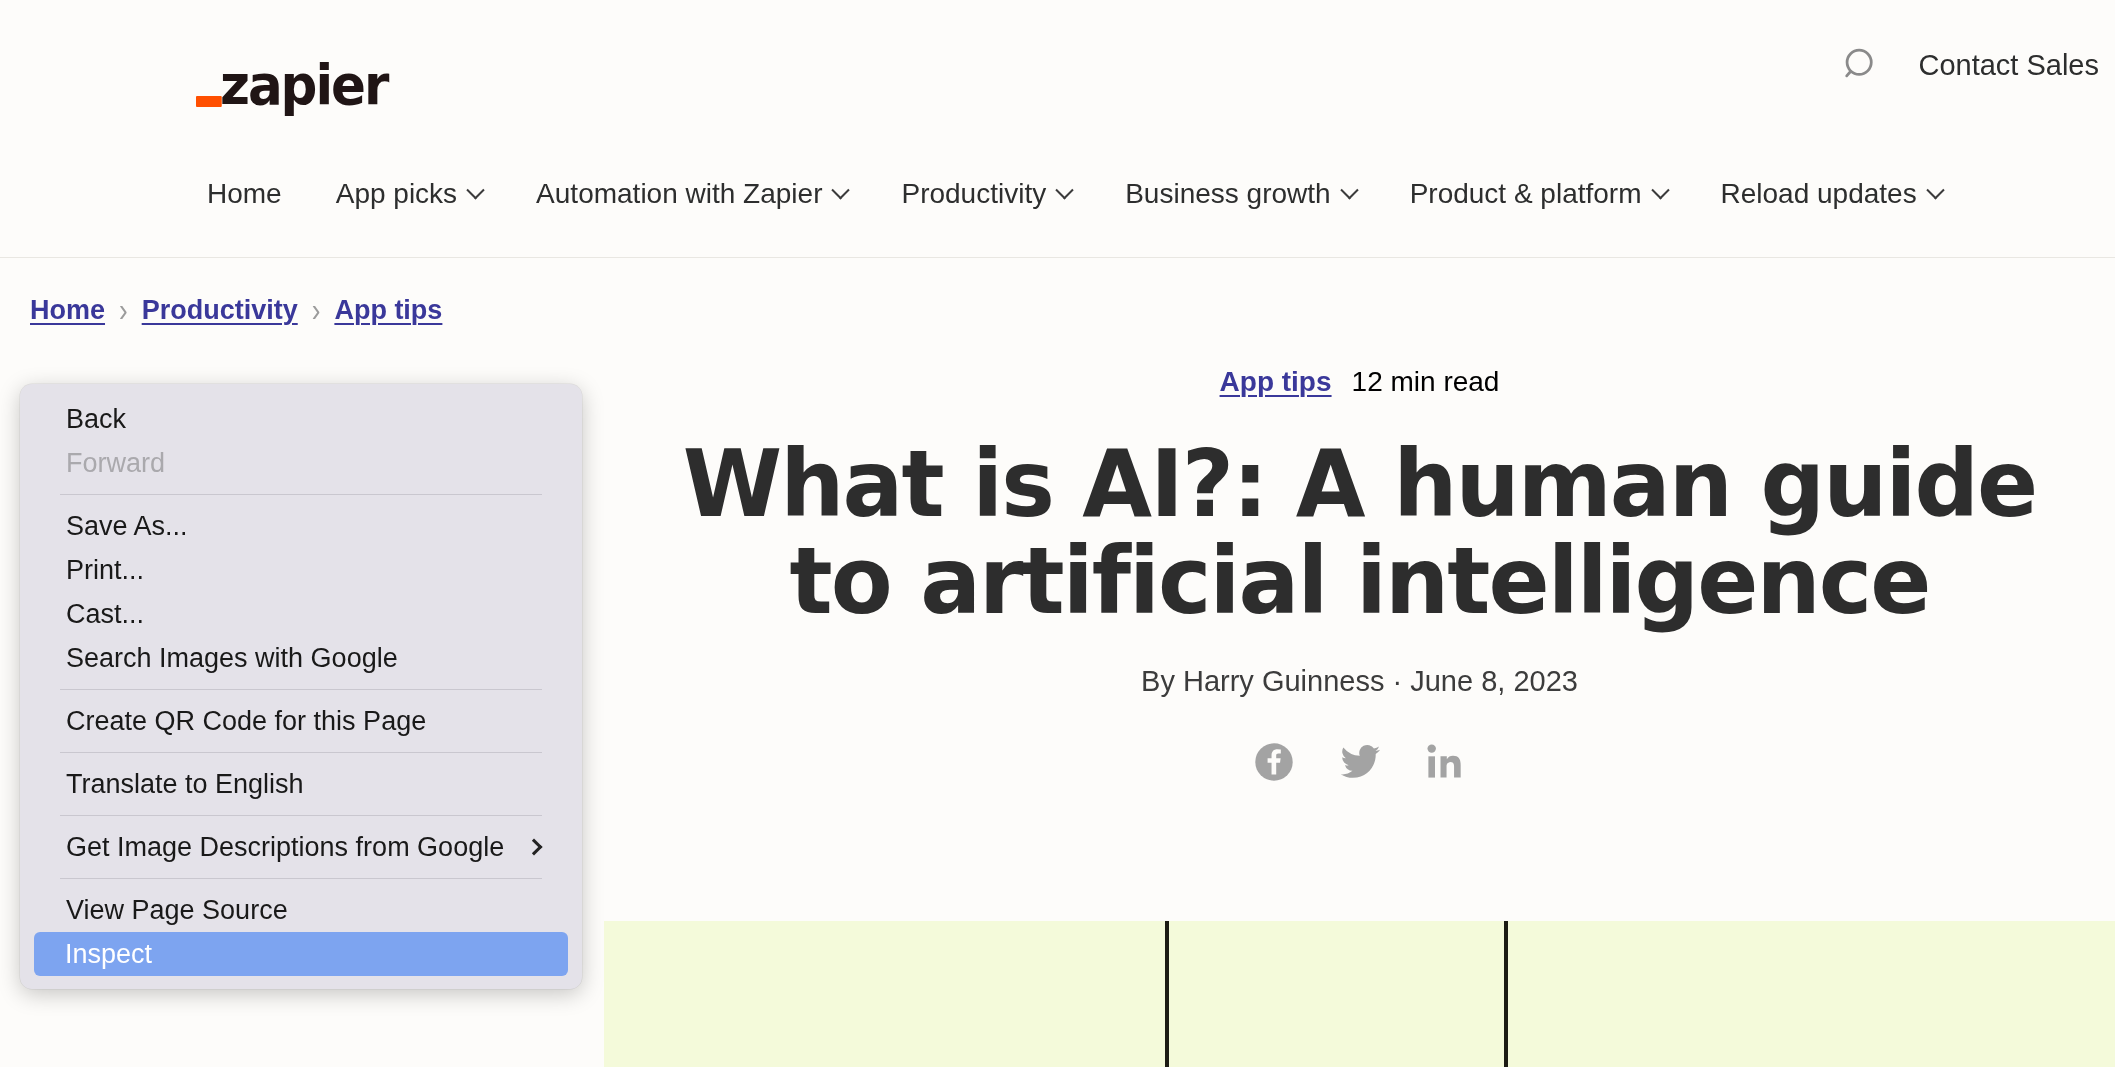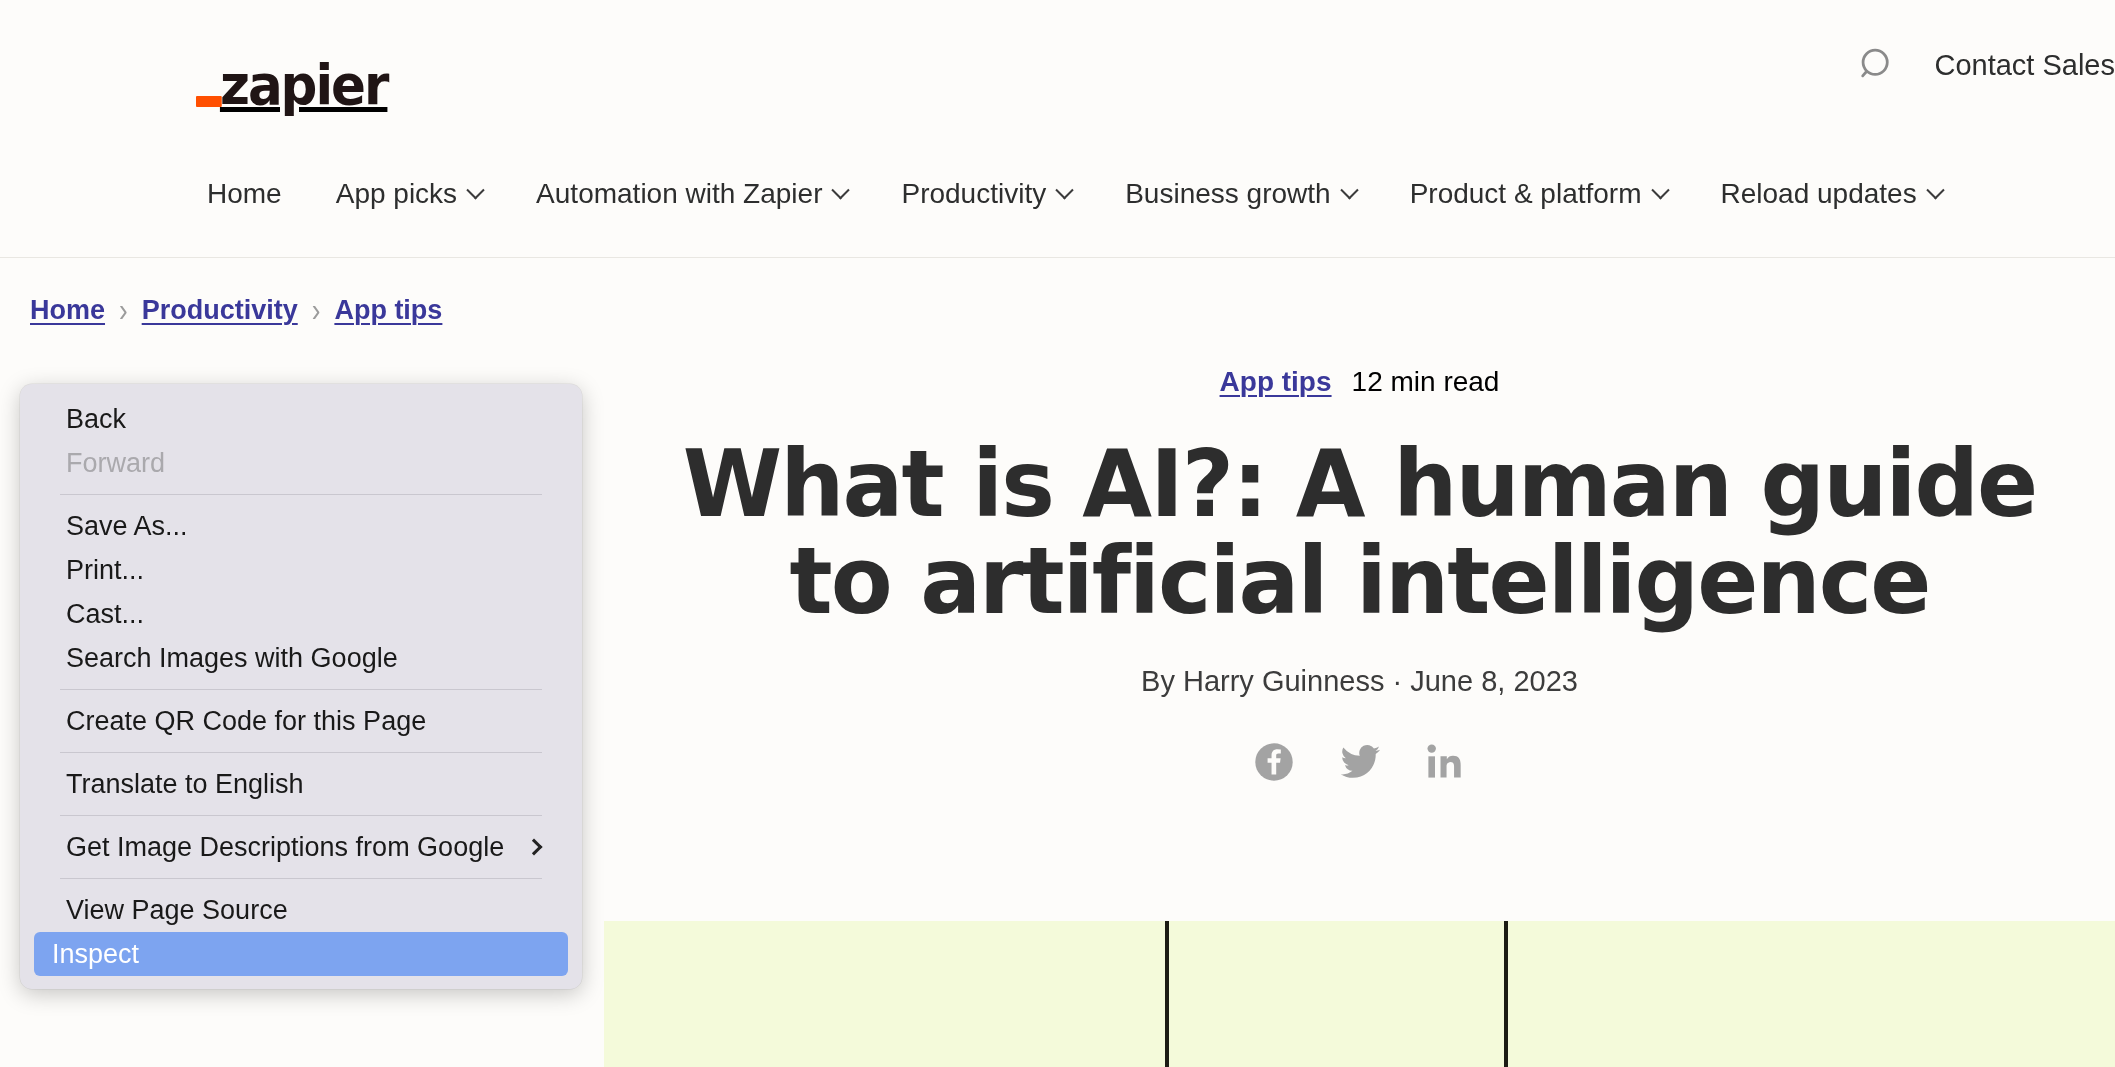--- a/index.html
+++ b/index.html
@@ -23,21 +23,20 @@
   
   .primary-nav {
     position: absolute;
     top: 0; left: 0;
     width: 2115px;
     height: 170px;
     background: #fdfcfa;
     border-bottom: 1px solid #ebe9e4;
     display: flex;
     align-items: center;
-    text-decoration: underline;
   }
 
   .logo {
     margin-left: 196px;
     display: flex;
     flex-direction: column;
     justify-content: center;
     position: relative;
     height: 72px;
   }
@@ -95,21 +94,21 @@
   }
 
   .header-right {
     position: absolute;
     right: 0;
     top: 0;
     height: 131px;
     display: flex;
     align-items: center;
     gap: 0;
-    padding-right: 0;
+    padding-right: 16px;
   }
   .search-icon-wrap {
     width: 70px; height: 70px;
     display: flex; align-items: center; justify-content: center;
     cursor: pointer;
   }
   .contact-sales {
     font-size: 29px;
     color: #2d2e2e;
     white-space: nowrap;
@@ -262,21 +261,21 @@
     color: #191919;
     white-space: nowrap;
     cursor: default;
     position: relative;
   }
   .cm-item.disabled { color: #aaa9ad; }
   .cm-item.highlighted {
     background: #7da4f0;
     color: #ffffff;
     margin: 0 14px;
-    padding-left: 18px;
+    padding-left: 31px;
     border-radius: 6px;
   }
   .cm-sep {
     height: 1px;
     background: #c9c7cf;
     margin: 9px 40px 9px 40px;
   }
   .cm-arrow {
     position: absolute;
     right: 42px;

